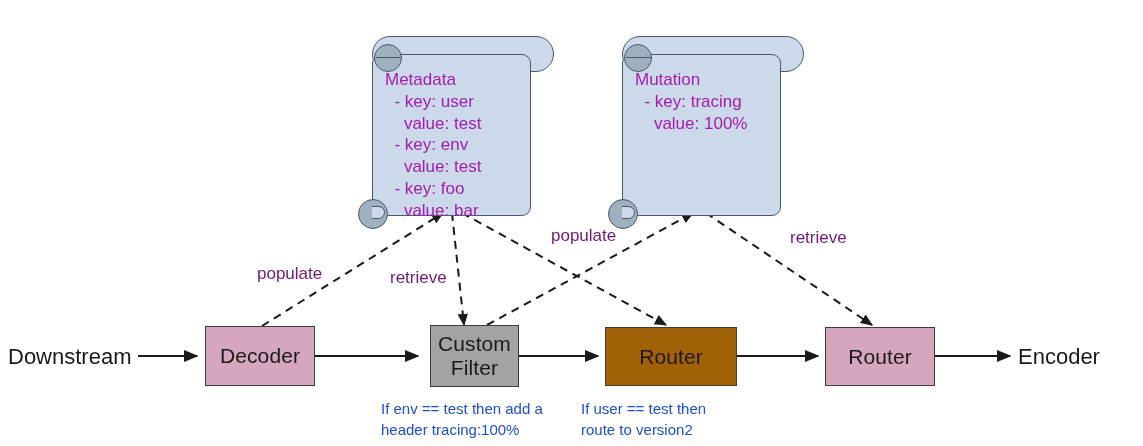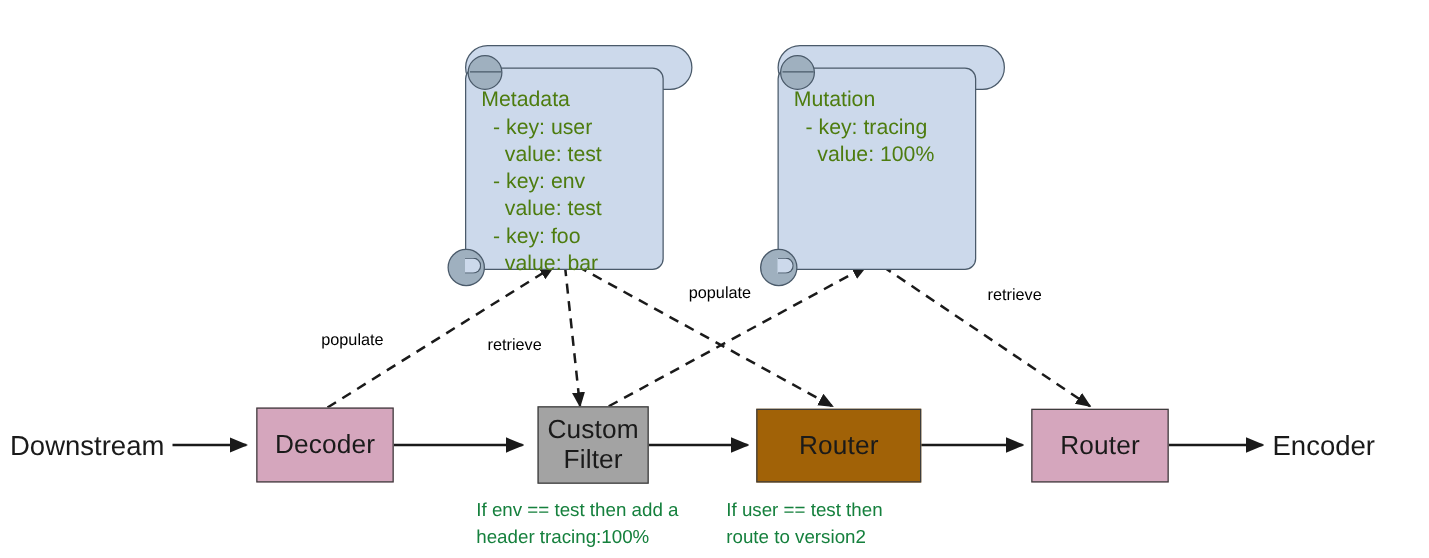--- a/index.html
+++ b/index.html
@@ -106,41 +106,41 @@
     border: 1.6px solid #4a5a6a;
     border-left: none;
     border-radius: 0 7px 7px 0;
     background: #ccd9eb;
     box-sizing: border-box;
   }
   .scroll-text {
     position: absolute;
     font-size: 17px;
     line-height: 1.28;
-    color: #4d7c0f;
+    color: #a21caf;
     white-space: pre;
   }
 
   .edge-label {
     position: absolute;
-    font-size: 13px;
-    color: #000000;
+    font-size: 17px;
+    color: #701a75;
     white-space: nowrap;
   }
   .endpoint-label {
     position: absolute;
     font-size: 22px;
     color: #1a1a1a;
     white-space: nowrap;
   }
   .caption {
     position: absolute;
     font-size: 15px;
     line-height: 1.38;
-    color: #15803d;
+    color: #1d4ed8;
     white-space: pre-line;
   }
 </style>
 </head>
 <body>
 
 <div id="diagram-root">
 
   <svg id="wires" viewBox="0 0 1143 446" xmlns="http://www.w3.org/2000/svg">
     <defs>

